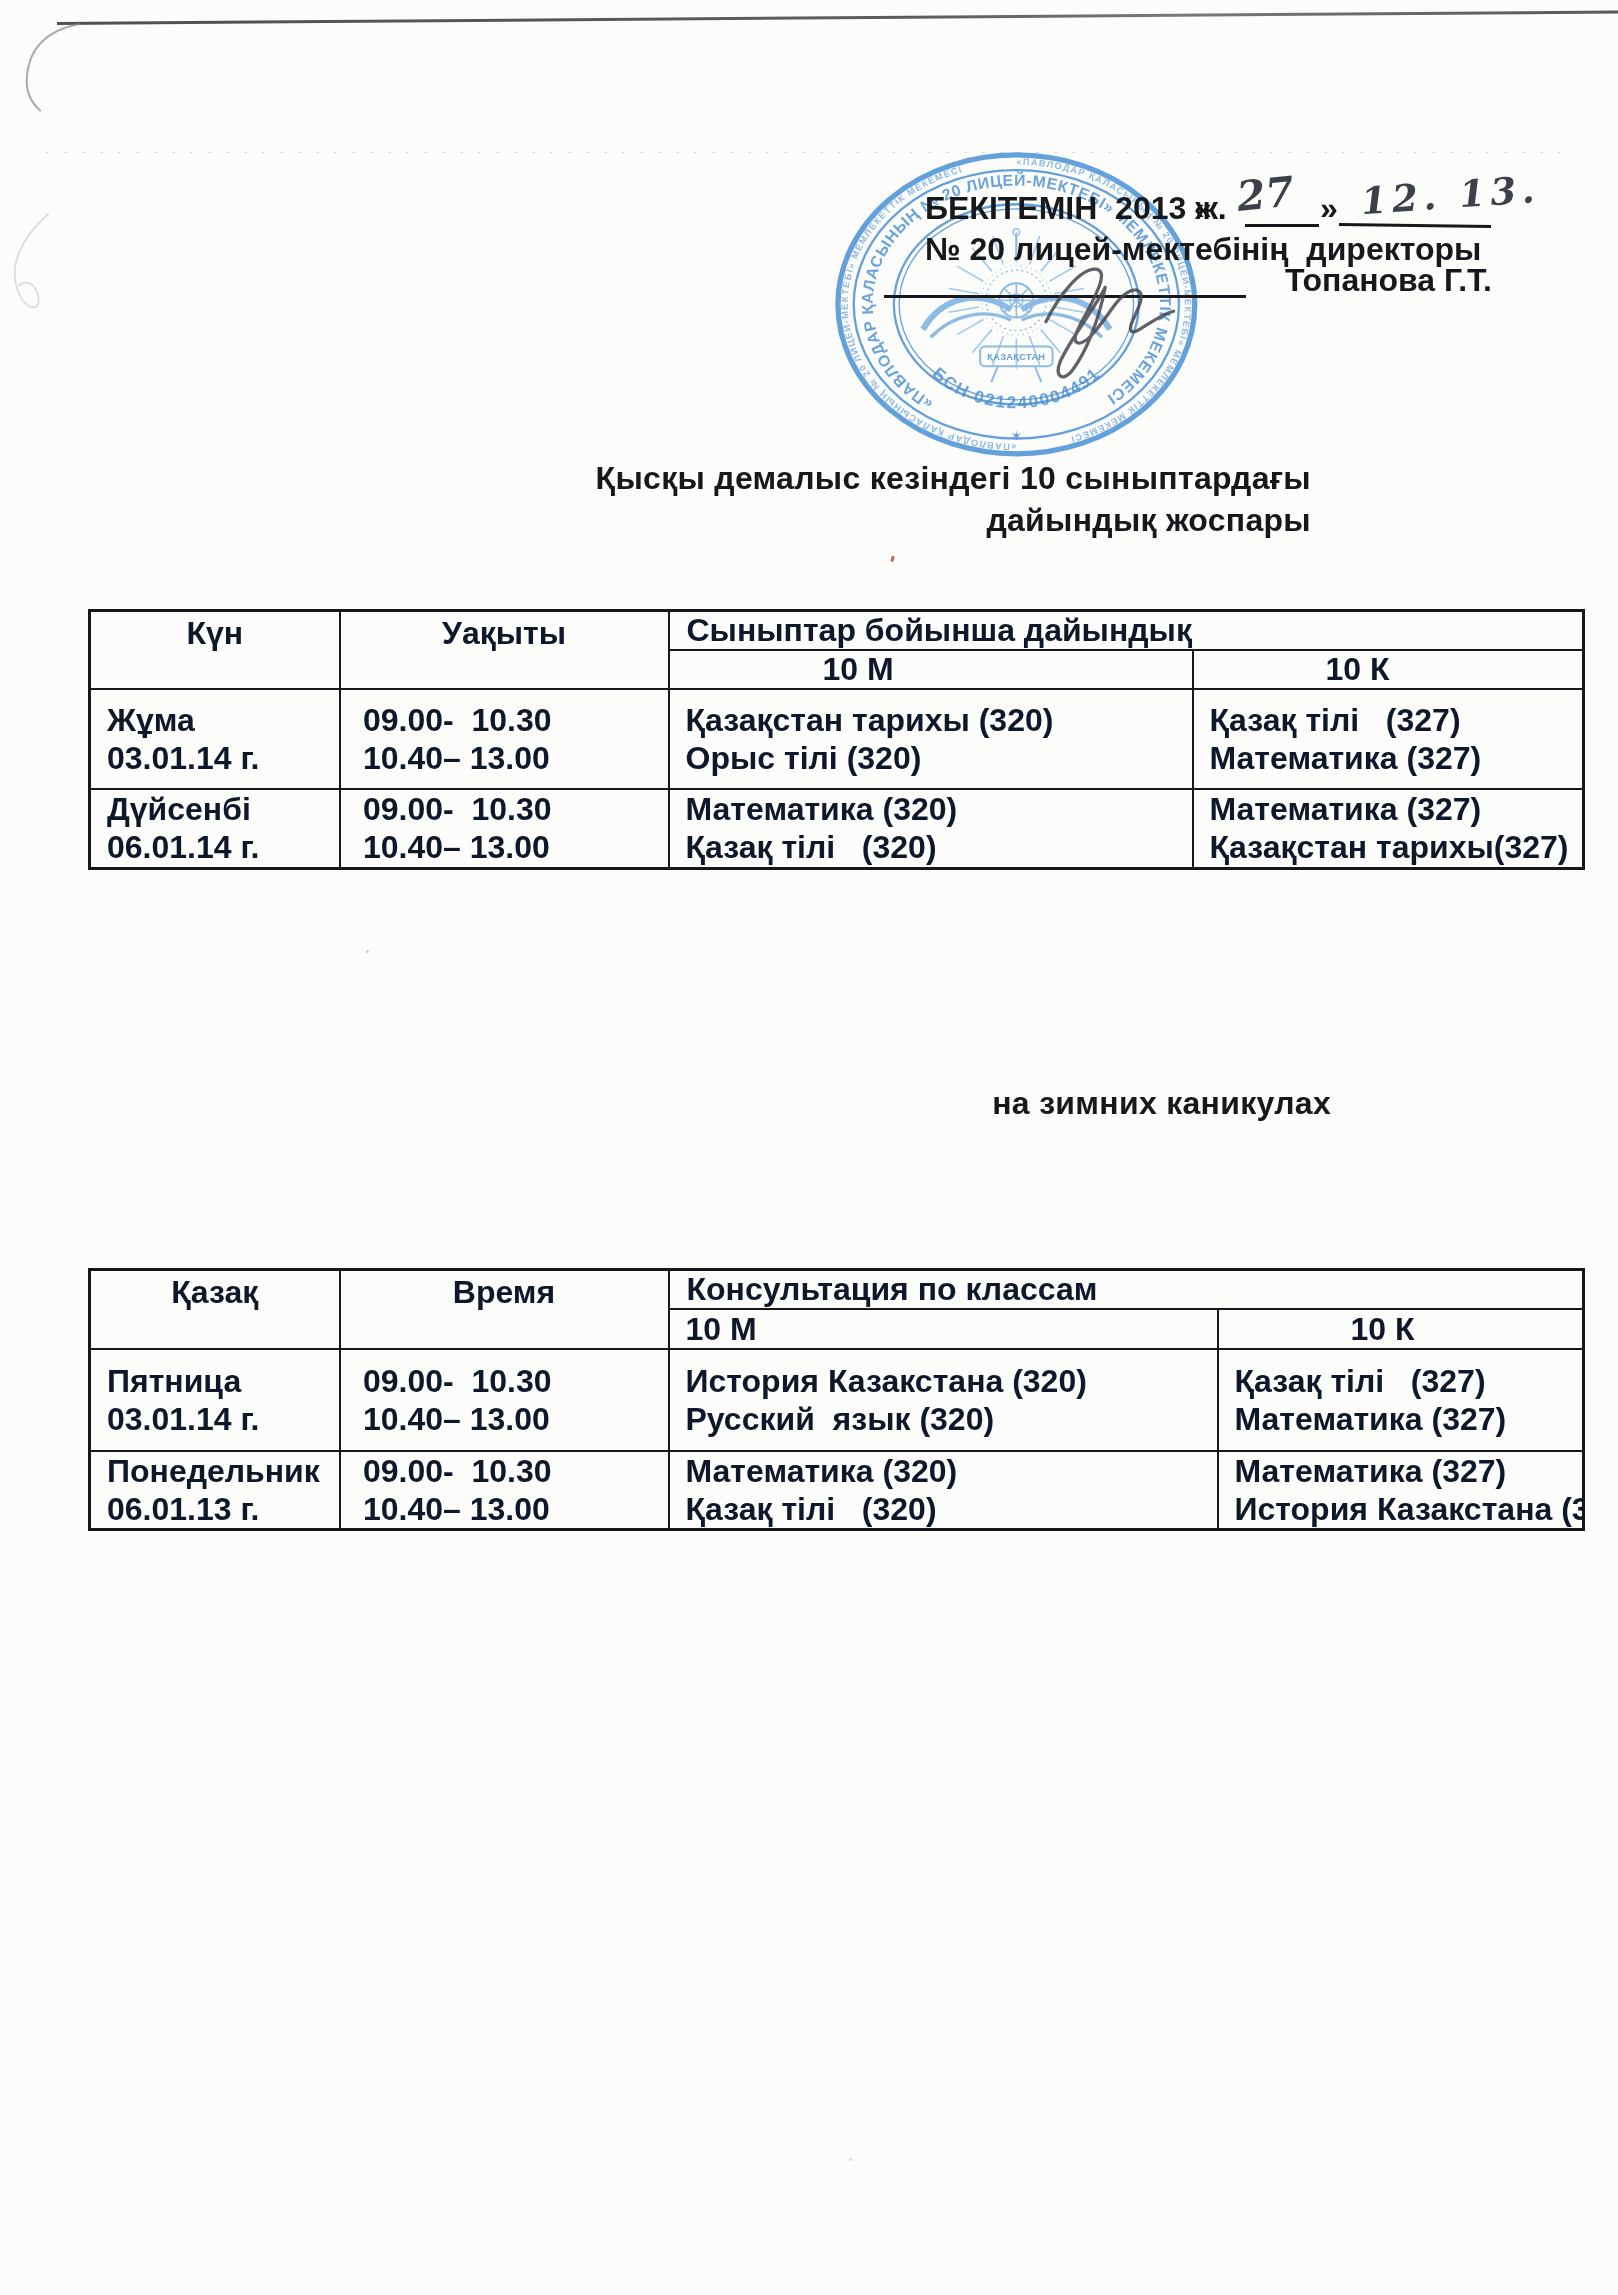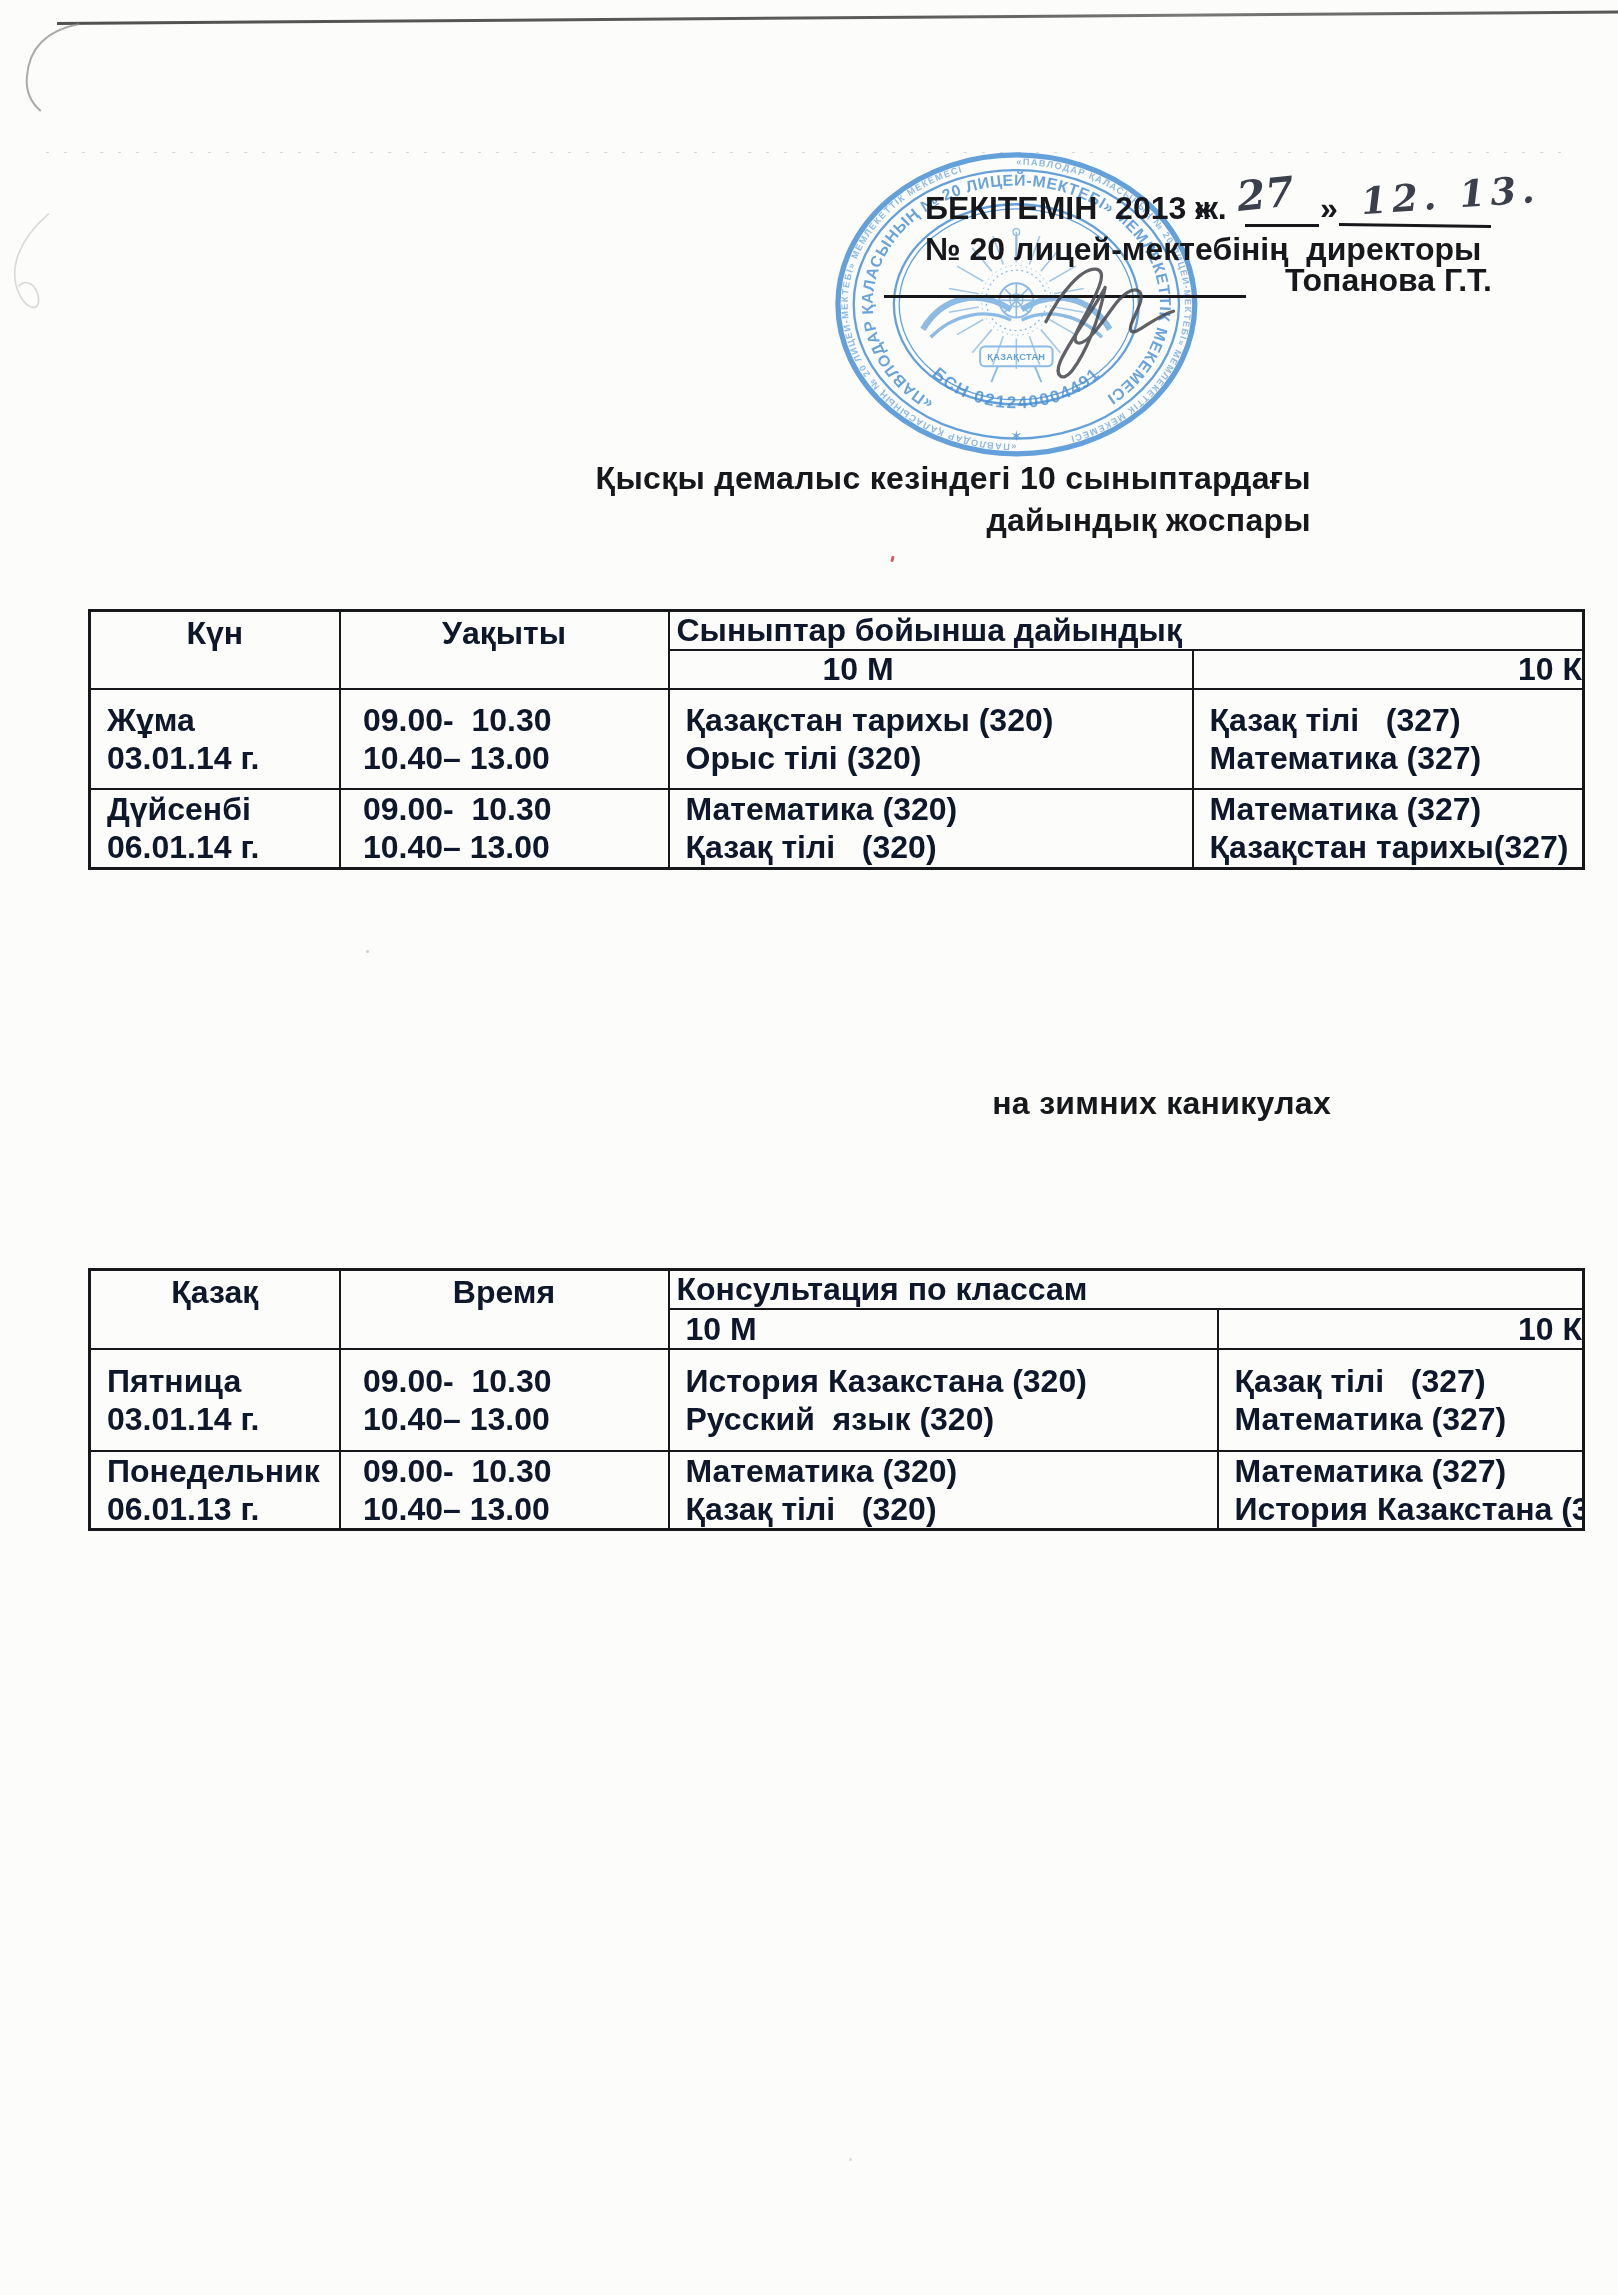--- a/index.html
+++ b/index.html
@@ -35,24 +35,24 @@
   .title{position:absolute;text-align:right;font-weight:bold;font-size:32px;line-height:42px;color:#17181c;letter-spacing:0.3px;}
   .title-kz{left:389px;top:457px;width:922px;}
   .title-ru{left:448px;top:1082px;width:883px;}
   .title span{display:block;}
 
   
   table.sched{position:absolute;border-collapse:collapse;table-layout:fixed;border:3.3px solid #17181c;}
   table.sched td{border:2.6px solid #17181c;font-weight:bold;font-size:32px;color:#0f172a;
     vertical-align:middle;padding:0 2.6px 0 16px;overflow:hidden;}
   table.sched td.hdr-top{vertical-align:top;text-align:center;padding:2.6px 0 0 0;}
-  table.sched td.grp{padding-left:7px;}
+  table.sched td.grp{padding-left:17px;}
   .ln{display:block;line-height:38px;white-space:pre;}
   .shift-l{text-align:center;padding:0 145px 0 0 !important;}
-  .shift-r{text-align:right;padding:0 0 0 132px !important;margin-left:43px;}
+  .shift-r{text-align:left;padding:0 0 0 132px !important;margin-left:43px;}
 </style>
 </head>
 <body>
 
 <div>
 
   <div class="abs scan-top-line"></div>
   <div class="abs scan-dots"></div>
   <svg class="abs" style="left:5.3px;top:20px;width:86px;height:99px" viewBox="0 0 130 150" width="86" height="99">
     <path d="M112,6 C62,16 36,44 33,86 C31,110 40,126 54,138" stroke="#8f8f8f" stroke-width="3" fill="none" opacity=".75"></path>

